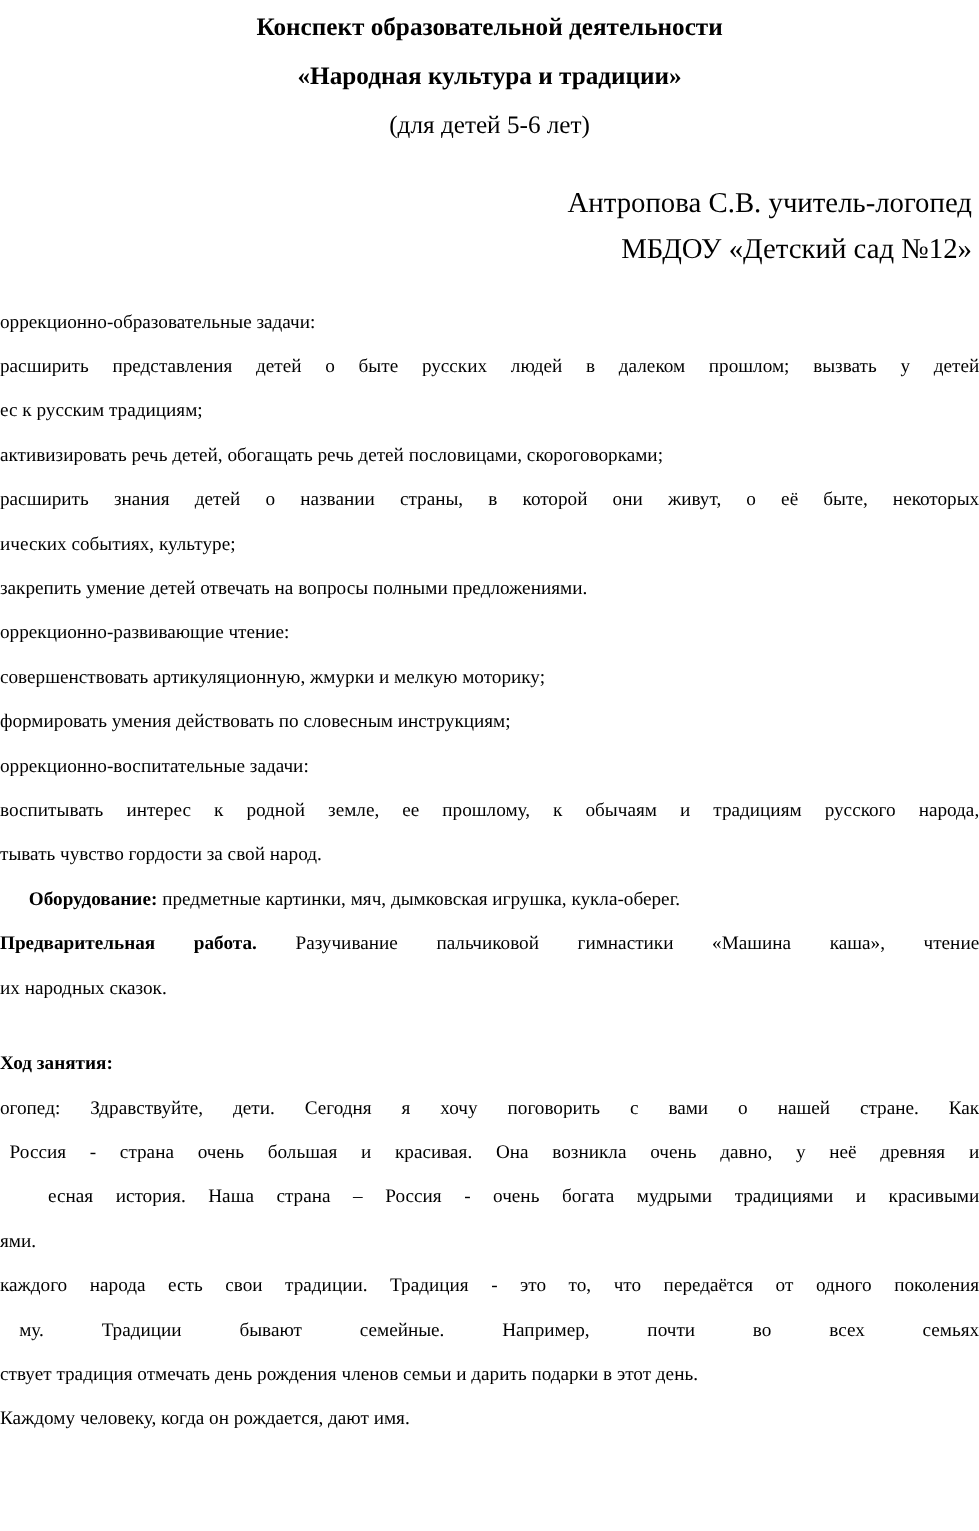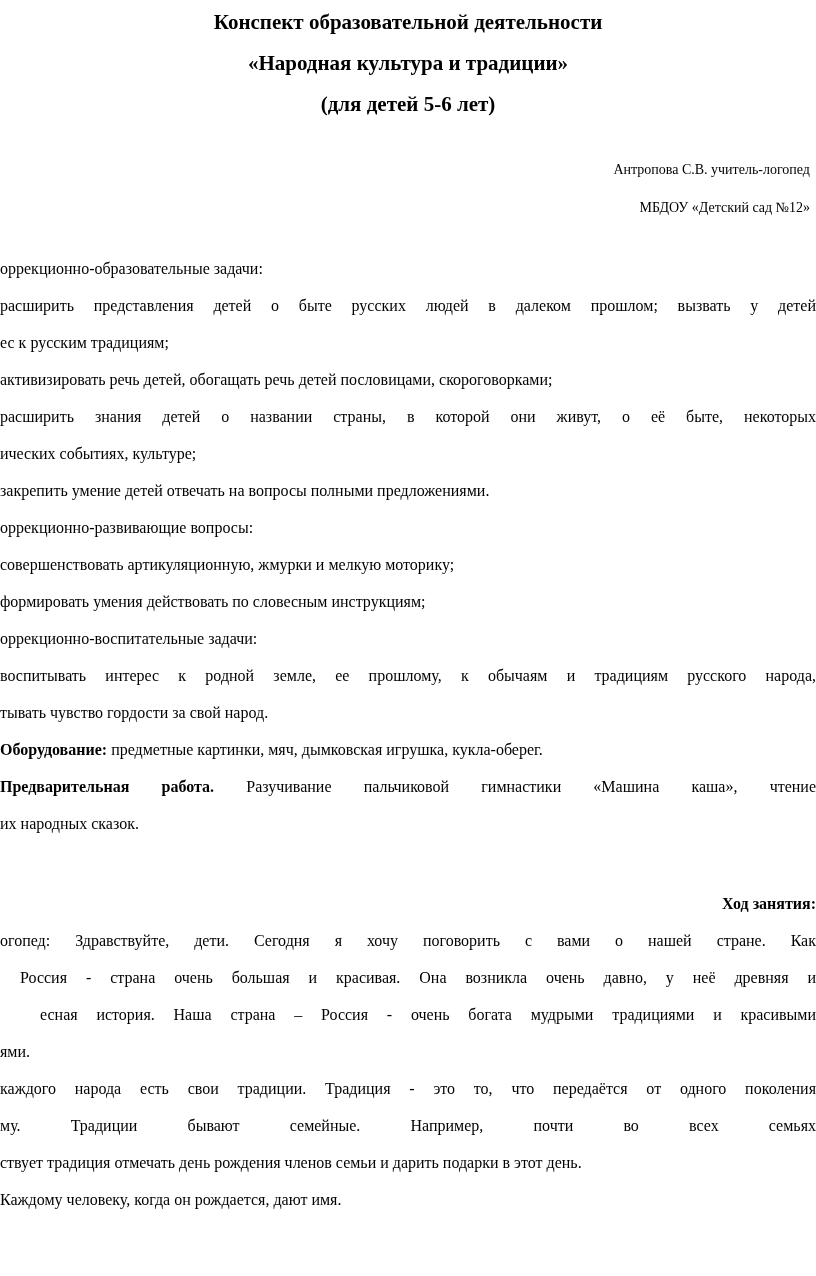--- a/index.html
+++ b/index.html
@@ -21,21 +21,21 @@
     padding-top: 2px;
     text-align: center;
     font-weight: bold;
     font-size: 21px;
     line-height: 41px;
   }
   .author-block {
     margin-top: 26px;
     text-align: right;
     padding-right: 6px;
-    font-size: 14px;
+    font-size: 24px;
     line-height: 38px;
   }
   .body-block {
     margin-top: 23px;
     font-size: 16px;
     line-height: 37px;
   }
   .line {
     height: 37px;
     overflow: hidden;
@@ -43,46 +43,46 @@
   .title-block .line { height: 41px; }
   .author-block .line { height: 38px; }
 </style>
 </head>
 <body>
 
 <div class="page">
   <div class="title-block">
       <div class="line" style="text-align: center;"><span style="font-weight: bold;">Конспект образовательной деятельности</span></div>
       <div class="line" style="text-align: center;"><span style="font-weight: bold;">«Народная культура и традиции»</span></div>
-      <div class="line" style="text-align: center;"><span style="font-weight: bold;">(для детей 5-6 лет)</span></div>
+      <div class="line" style="text-align: center;"><span style="font-weight: normal;">(для детей 5-6 лет)</span></div>
     </div>
   <div class="author-block">
       <div class="line" style="text-align: right;"><span>Антропова С.В. учитель-логопед</span></div>
       <div class="line" style="text-align: right;"><span>МБДОУ «Детский сад №12»</span></div>
     </div>
   <div class="body-block">
       <div class="line"><span>оррекционно-образовательные задачи:</span></div>
       <div class="line" style="text-align: justify; text-align-last: justify;"><span>расширить представления детей о быте русских людей в далеком прошлом; вызвать у детей</span></div>
       <div class="line"><span>ес к русским традициям;</span></div>
       <div class="line"><span>активизировать речь детей, обогащать речь детей пословицами, скороговорками;</span></div>
       <div class="line" style="text-align: justify; text-align-last: justify; font-family: Liberation Serif, serif;"><span>расширить знания детей о названии страны, в которой они живут, о её быте, некоторых</span></div>
       <div class="line"><span>ических событиях, культуре;</span></div>
       <div class="line"><span>закрепить умение детей отвечать на вопросы полными предложениями.</span></div>
-      <div class="line"><span>оррекционно-развивающие вопросы:</span></div>
+      <div class="line"><span>оррекционно-развивающие чтение:</span></div>
       <div class="line"><span>совершенствовать артикуляционную, жмурки и мелкую моторику;</span></div>
       <div class="line"><span>формировать умения действовать по словесным инструкциям;</span></div>
       <div class="line"><span>оррекционно-воспитательные задачи:</span></div>
       <div class="line" style="text-align: justify; text-align-last: justify;"><span>воспитывать интерес к родной земле, ее прошлому, к обычаям и традициям русского народа,</span></div>
       <div class="line"><span>тывать чувство гордости за свой народ.</span></div>
-      <div class="line"><span style="font-weight: bold;">Оборудование:</span><span> предметные картинки, мяч, дымковская игрушка, кукла-оберег.</span></div>
+      <div class="line"><span style="font-weight: bold; margin-left: 24px;">Оборудование:</span><span> предметные картинки, мяч, дымковская игрушка, кукла-оберег.</span></div>
       <div class="line" style="text-align: justify; text-align-last: justify;"><span style="font-weight: bold;">Предварительная работа.</span><span> Разучивание пальчиковой гимнастики «Машина каша», чтение</span></div>
       <div class="line"><span>их народных сказок.</span></div>
-      <div class="line" style="text-align: right; margin-top: 43px;"><span style="font-weight: bold;">Ход занятия:</span></div>
+      <div class="line" style="text-align: left; margin-top: 26px;"><span style="font-weight: bold;">Ход занятия:</span></div>
       <div class="line" style="text-align: justify; text-align-last: justify;"><span>огопед: Здравствуйте, дети. Сегодня я хочу поговорить с вами о нашей стране. Как</span></div>
-      <div class="line" style="text-align: justify; text-align-last: justify; padding-left: 20px; font-family: Liberation Serif, serif;"><span>Россия - страна очень большая и красивая. Она возникла очень давно, у неё древняя и</span></div>
+      <div class="line" style="text-align: justify; text-align-last: justify; padding-left: 8px; font-family: Liberation Serif, serif;"><span>Россия - страна очень большая и красивая. Она возникла очень давно, у неё древняя и</span></div>
       <div class="line" style="text-align: justify; text-align-last: justify; padding-left: 40px;"><span>есная история. Наша страна – Россия - очень богата мудрыми традициями и красивыми</span></div>
       <div class="line"><span>ями.</span></div>
       <div class="line" style="text-align: justify; text-align-last: justify;"><span>каждого народа есть свои традиции. Традиция - это то, что передаётся от одного поколения</span></div>
-      <div class="line" style="text-align: justify; text-align-last: justify;"><span>му. Традиции бывают семейные. Например, почти во всех семьях</span></div>
+      <div class="line" style="text-align: justify; text-align-last: justify; padding-left: 16px;"><span>му. Традиции бывают семейные. Например, почти во всех семьях</span></div>
       <div class="line"><span>ствует традиция отмечать день рождения членов семьи и дарить подарки в этот день.</span></div>
       <div class="line"><span>Каждому человеку, когда он рождается, дают имя.</span></div>
     </div>
 </div>
 
 </body></html>

